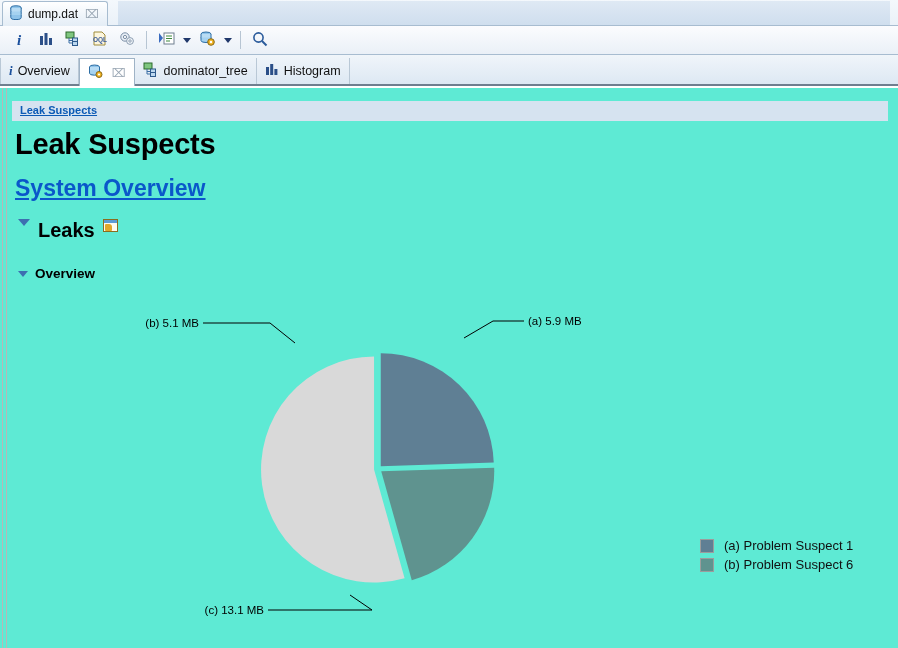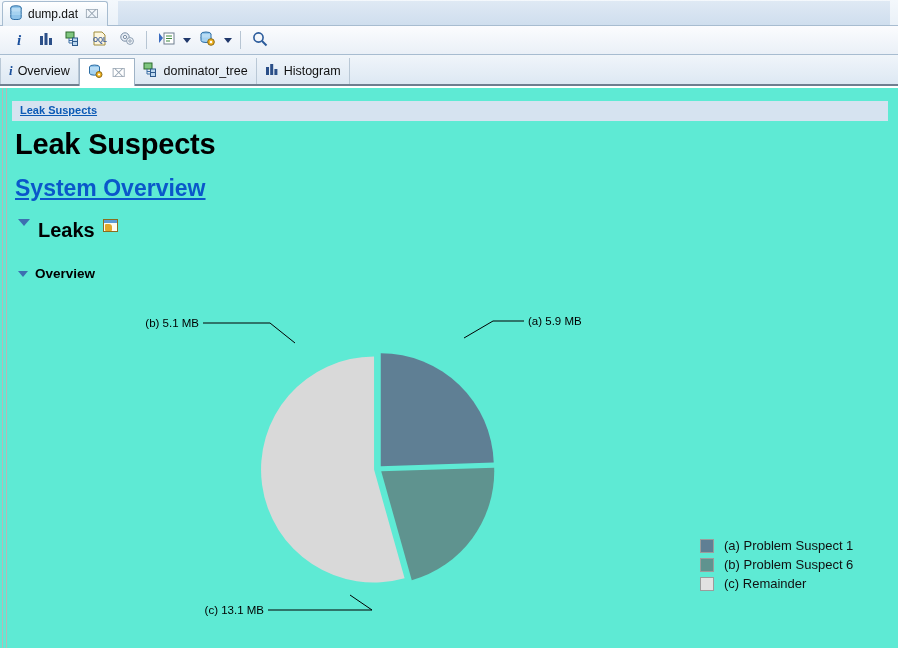--- a/index.html
+++ b/index.html
@@ -470,19 +470,15 @@
 
   <div class="legend">
     <div class="legend-row">
       <span class="legend-swatch" style="background:#5f7f94;"></span>
       <span class="legend-text">(a) Problem Suspect 1</span>
     </div>
     <div class="legend-row">
       <span class="legend-swatch" style="background:#5f938f;"></span>
       <span class="legend-text">(b) Problem Suspect 6</span>
     </div>
-    <div class="legend-row">
-      <span class="legend-swatch" style="background:#e2e2e2;"></span>
-      <span class="legend-text">(c) Remainder</span>
-    </div>
   </div>
 
 </div>
 
 </body></html>

